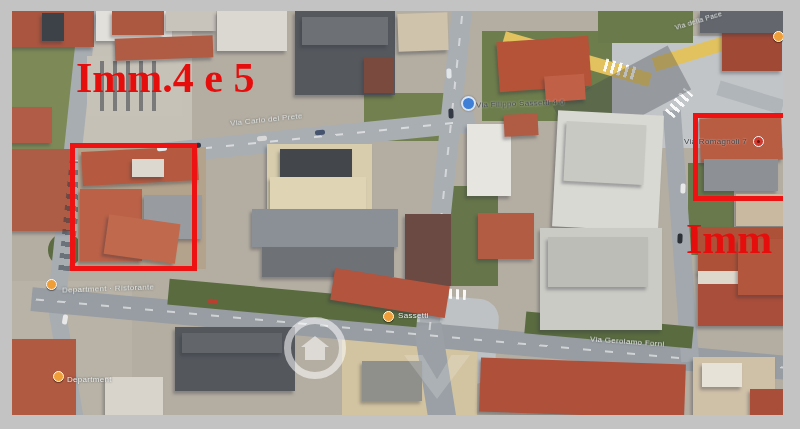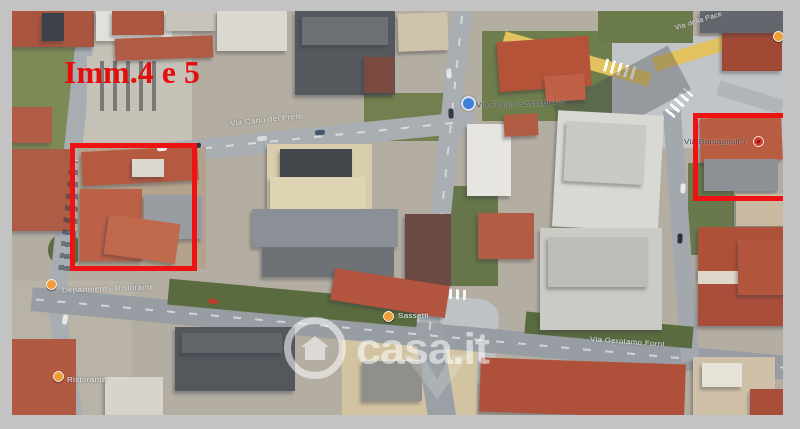--- a/index.html
+++ b/index.html
@@ -19,21 +19,21 @@
   .street-label{position:absolute;font-size:8px;color:#eef0ec;text-shadow:0 0 2px rgba(40,45,55,.9);filter:blur(.4px);white-space:nowrap;z-index:6;letter-spacing:.3px;}
   .street-label.dark{color:#3b4046;text-shadow:0 0 2px rgba(255,255,255,.85);}
 
   .pin-orange{position:absolute;width:9px;height:9px;border-radius:50% 50% 50% 50%;background:#f09e38;border:1px solid #fff;box-shadow:0 1px 1px rgba(0,0,0,.4);z-index:7;}
   .dot-blue{position:absolute;width:11px;height:11px;border-radius:50%;background:#3f7fd6;border:2px solid #d9e6f7;box-shadow:0 0 2px rgba(0,0,0,.4);z-index:7;}
   .dot-red{position:absolute;width:9px;height:9px;border-radius:50%;background:#d23a2e;border:1px solid #fff;z-index:7;}
   .dot-red::after{content:'';position:absolute;left:2.5px;top:2.5px;width:3px;height:3px;border-radius:50%;background:#6d1410;}
 
   .red-rect{position:absolute;border:5px solid #ee1212;z-index:9;box-sizing:border-box;}
   .red-text{position:absolute;font-family:"Liberation Serif",serif;font-weight:700;color:#e60d0d;z-index:10;white-space:nowrap;}
-  .red-text.main{left:52px;top:43px;font-size:32px;}
+  .red-text.main{left:64px;top:43px;font-size:42px;}
   .red-text.right{left:674px;top:204px;font-size:42px;}
 
   .wm{position:absolute;z-index:8;opacity:.55;}
   .wm-circle{left:272px;top:306px;width:62px;height:62px;border:7px solid #fff;border-radius:50%;box-sizing:border-box;display:flex;align-items:center;justify-content:center;}
   .wm-house{width:20px;height:13px;background:#fff;position:relative;margin-top:10px;}
   .wm-house::before{content:'';position:absolute;left:-4px;top:-11px;border-left:14px solid transparent;border-right:14px solid transparent;border-bottom:11px solid #fff;}
   .wm-text{left:344px;top:312px;font-size:45px;font-weight:700;color:#fff;letter-spacing:-1px;font-family:"Liberation Sans",sans-serif;}
   .wm-chevron{left:392px;top:344px;width:66px;height:44px;background:#fff;opacity:.18;clip-path:polygon(0 0,28% 0,50% 55%,72% 0,100% 0,50% 100%);}
 </style>
 </head>
@@ -142,34 +142,34 @@
         <div class="shape" style="left: 196px; top: 288px; width: 10px; height: 5px; background: rgb(184, 64, 47); transform: rotate(4deg); border-radius: 2px;"></div>
         <div class="shape" style="left: 48px; top: 306px; width: 10px; height: 5px; background: rgb(232, 232, 232); transform: rotate(-80deg); border-radius: 2px;"></div>
       </div>
 
     <div class="street-label" style="left:218px;top:104px;transform:rotate(-6deg);">Via Carlo del Prete</div>
     <div class="street-label" style="left:662px;top:6px;transform:rotate(-17deg);font-size:7px;">Via della Pace</div>
     <div class="street-label dark" style="left:464px;top:88px;transform:rotate(-2deg);">Via Filippo Sassetti 4-6</div>
     <div class="street-label dark" style="left:672px;top:126px;">Via Romagnoli 7</div>
     <div class="street-label" style="left:578px;top:326px;transform:rotate(4deg);">Via Gerolamo Forni</div>
     <div class="street-label" style="left:50px;top:273px;transform:rotate(-2deg);">Department · Ristorante</div>
-    <div class="street-label" style="left:55px;top:364px;">Ristorante</div>
+    <div class="street-label" style="left:55px;top:364px;">Department</div>
     <div class="street-label" style="left:386px;top:300px;">Sassetti</div>
 
     <div class="pin-orange" style="left:34px;top:268px;"></div>
     <div class="pin-orange" style="left:41px;top:360px;"></div>
     <div class="pin-orange" style="left:371px;top:300px;"></div>
     <div class="pin-orange" style="left:761px;top:20px;"></div>
     <div class="dot-blue" style="left:449px;top:85px;"></div>
     <div class="dot-red" style="left:741px;top:125px;"></div>
 
     <div class="wm wm-circle">
       <div class="wm-house"></div>
     </div>
-    <div class="wm wm-text">casa.it</div>
     <div class="wm wm-chevron"></div>
 
     <div class="red-rect" style="left:58px;top:132px;width:127px;height:128px;"></div>
     <div class="red-rect" style="left:681px;top:102px;width:122px;height:88px;"></div>
 
     <div class="red-text main">Imm.4 e 5</div>
+    <div class="red-text right">Imm</div>
   </div>
 </div>
 
 </body></html>

